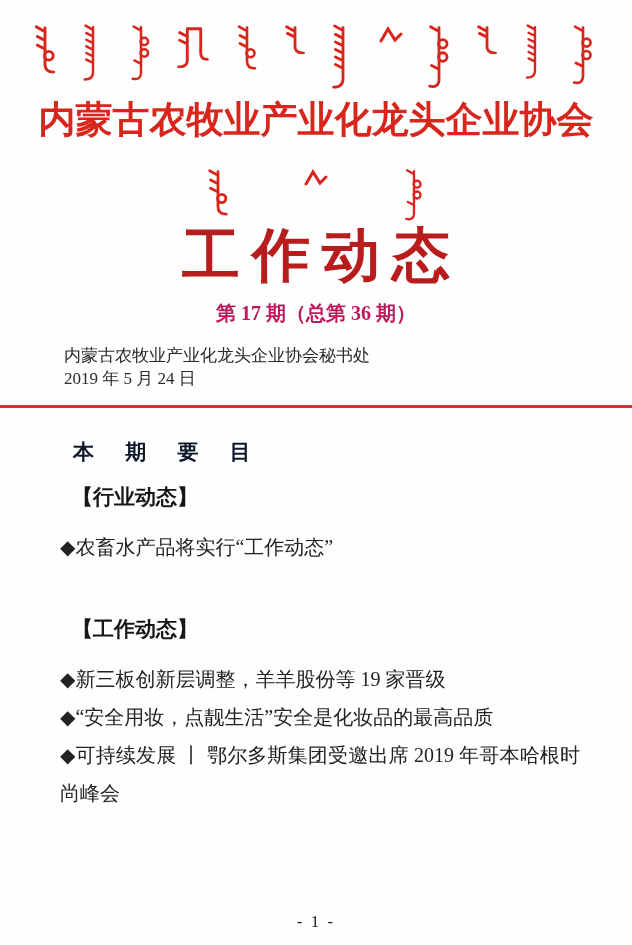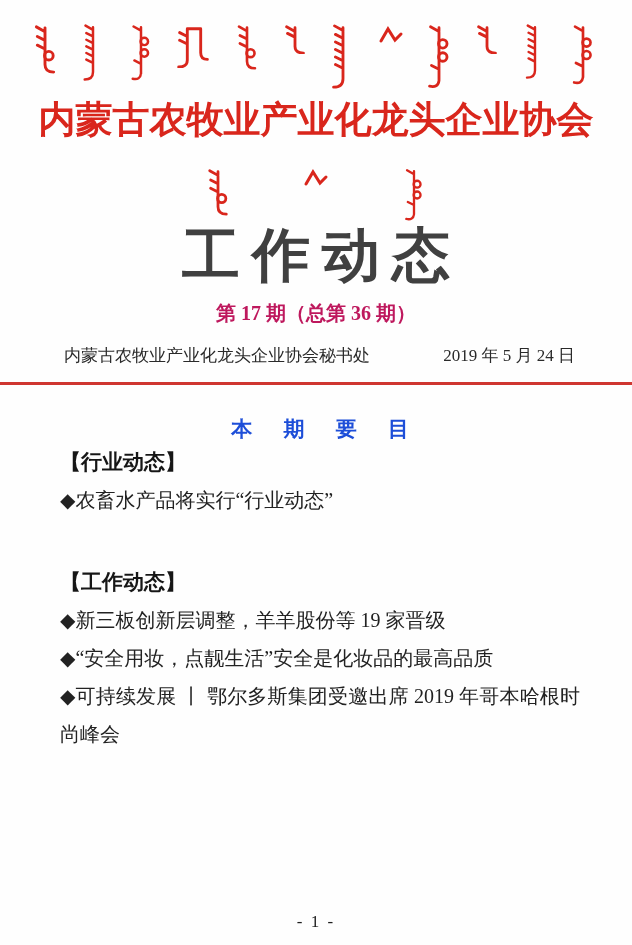--- a/index.html
+++ b/index.html
@@ -19,44 +19,44 @@
 
   
   .org-title{
     margin:2px 0 0 0;text-align:center;
     font-size:37px;line-height:52px;font-weight:bold;
     color:#d9261c;letter-spacing:0px;white-space:nowrap;
   }
   .bulletin-title{
     margin:0;text-align:center;
     font-size:58px;line-height:64px;font-weight:bold;
-    color:#404040;letter-spacing:12px;text-indent:12px;
+    color:#b91c1c;letter-spacing:12px;text-indent:12px;
   }
   .issue-line{
     margin-top:12px;text-align:center;
     font-size:20px;font-weight:bold;color:#be185d;
   }
   .pub-row{
     margin-top:17px;
     display:flex;justify-content:space-between;align-items:baseline;
     padding:0 57px 0 64px;
-    font-size:17px;color:#2a2a2a;
+    font-size:17px;color:#2a2a2a;flex-direction:column;
   }
   .red-rule{margin-top:15px;height:3px;width:632px;background:#cf3630;}
 
   
   .toc-heading{
-    margin-top:16px;text-align:center;
-    font-size:21px;font-weight:bold;color:#1d4ed8;
+    margin-top:16px;
+    font-size:21px;font-weight:bold;color:#0f172a;
     letter-spacing:13px;text-indent:13px;
   }
   main{padding:14px 52px 0 60px;}
   .sec-title{
     font-size:21px;font-weight:bold;color:#161616;
-    line-height:38px;margin:0;
+    line-height:38px;margin:12px;
   }
   .toc-item{
     font-size:20px;color:#222;line-height:38px;margin:0;
     text-align:justify;
   }
   .sec-association{margin-top:44px;}
 
   
   footer{
     position:absolute;left:0;bottom:13px;width:632px;
@@ -160,21 +160,21 @@
     </div>
 
     <div class="red-rule"></div>
   </header>
 
   <main>
     <div class="toc-heading">本 期 要 目</div>
 
     <section class="sec-industry">
       <div class="sec-title">【行业动态】</div>
-      <p class="toc-item">◆农畜水产品将实行“行业动态”</p>
+      <p class="toc-item">◆农畜水产品将实行“工作动态”</p>
     </section>
 
     <section class="sec-association">
       <div class="sec-title">【工作动态】</div>
       <p class="toc-item">◆新三板创新层调整，羊羊股份等 19 家晋级</p>
       <p class="toc-item">◆“安全用妆，点靓生活”安全是化妆品的最高品质</p>
       <p class="toc-item">◆可持续发展 丨 鄂尔多斯集团受邀出席 2019 年哥本哈根时尚峰会</p>
     </section>
   </main>
 

